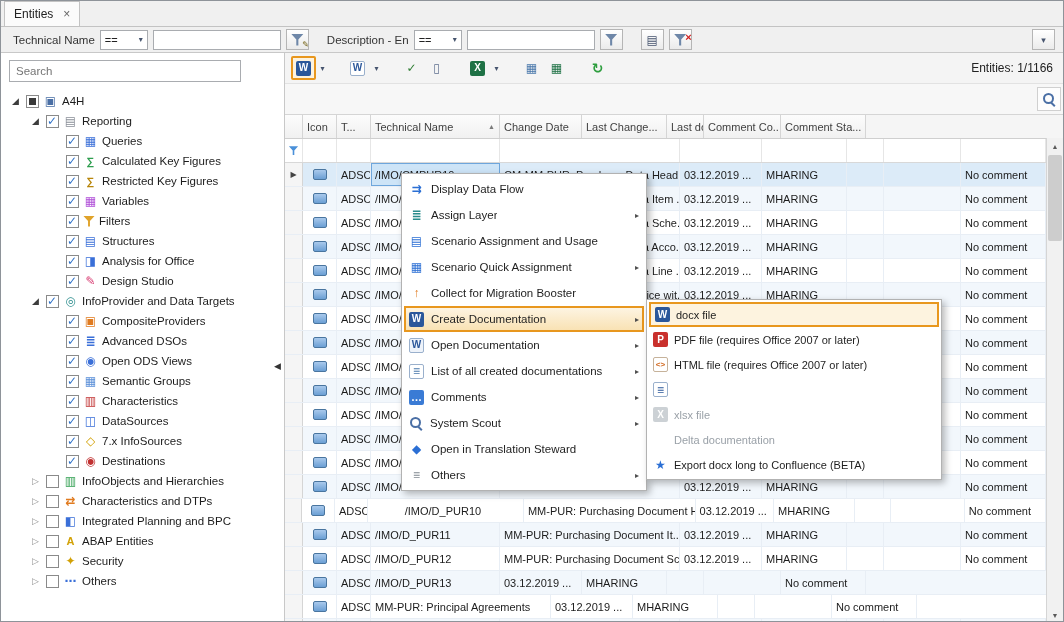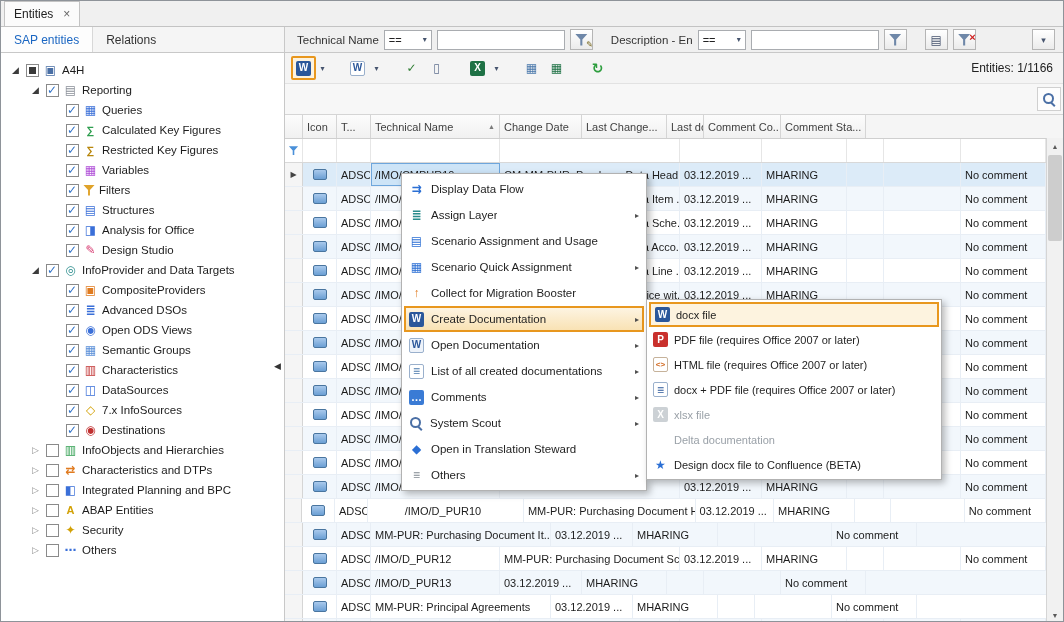--- a/index.html
+++ b/index.html
@@ -94,28 +94,20 @@
 <div class="app">
 
   <div class="doctabs">
     <div class="doctab">
       <span>Entities</span>
       <span class="x">×</span>
     </div>
   </div>
 
   <div class="row2">
-    <div class="subtabs">
-      <div class="subtab active">
-        <span>SAP entities</span>
-      </div>
-      <div class="subtab">
-        <span>Relations</span>
-      </div>
-    </div>
     <div class="fbar">
       <span class="lbl">Technical Name</span>
       <div class="opsel">
         <span>==</span>
         <span class="car">▾</span>
       </div>
       <input class="finput" value="" style="">
       <span class="fbtn">
         <span class="fx">
             <span class="funnel"></span>
@@ -143,20 +135,21 @@
           </span>
       </span>
       <span class="fbtn chev">
           <span class="car" style="font-size:9px">▾</span>
         </span>
     </div>
   </div>
 
   <div class="bodyrow">
     <div class="left">
+      <input class="search" placeholder="Search" style="">
       <div class="tree">
           <div class="trow" style="padding-left: 8px;">
             <span class="exp">◢</span>
             <span class="cb partial"></span>
             <span class="ic" style="color: rgb(74, 111, 165);">▣</span>
             <span class="tlabel">A4H</span>
           </div>
           <div class="trow" style="padding-left: 28px;">
             <span class="exp">◢</span>
             <span class="cb checked"></span>
@@ -601,20 +594,21 @@
               <span class="g-c" style="width: 37px;"></span>
               <span class="g-c" style="width: 77px;"></span>
               <span class="g-c" style="width: 85px;">No comment</span>
             </div>
             <div class="g-r alt">
               <span class="g-c ind" style="width: 18px;"></span>
               <span class="g-c" style="width: 34px; justify-content: center;">
                 <span class="ic adso"></span>
               </span>
               <span class="g-c" style="width: 34px;">ADSO</span>
+              <span class="g-c" style="width: 129px;">/IMO/D_PUR11</span>
               <span class="g-c" style="width: 180px;">MM-PUR: Purchasing Document It...</span>
               <span class="g-c" style="width: 82px;">03.12.2019 ...</span>
               <span class="g-c" style="width: 85px;">MHARING</span>
               <span class="g-c" style="width: 37px;"></span>
               <span class="g-c" style="width: 77px;"></span>
               <span class="g-c" style="width: 85px;">No comment</span>
             </div>
             <div class="g-r">
               <span class="g-c ind" style="width: 18px;"></span>
               <span class="g-c" style="width: 34px; justify-content: center;">
@@ -743,29 +737,28 @@
       <div class="smi">
         <span class="ic" style="background: rgb(201, 48, 44); color: rgb(255, 255, 255); font-weight: bold; font-size: 10px;">P</span>
         <span class="smilabel">PDF file (requires Office 2007 or later)</span>
       </div>
       <div class="smi">
         <span class="ic" style="background: rgb(255, 255, 255); color: rgb(210, 105, 30); border: 1px solid rgb(198, 178, 154); font-weight: bold; font-size: 8px;">&lt;&gt;</span>
         <span class="smilabel">HTML file (requires Office 2007 or later)</span>
       </div>
       <div class="smi">
         <span class="ic" style="background: rgb(255, 255, 255); color: rgb(43, 87, 154); border: 1px solid rgb(154, 176, 204); font-weight: bold;">≡</span>
-        <span class="smilabel">docx + PDF file (requires Office 2007 or later)</span>
       </div>
       <div class="smi dis">
         <span class="ic" style="background: rgb(154, 165, 173); color: rgb(255, 255, 255); font-weight: bold; font-size: 10px;">X</span>
         <span class="smilabel">xlsx file</span>
       </div>
       <div class="smi dis">
         <span class="ic"></span>
         <span class="smilabel">Delta documentation</span>
       </div>
       <div class="smi">
         <span class="ic" style="color: rgb(43, 111, 212);">★</span>
-        <span class="smilabel">Design docx file to Confluence (BETA)</span>
+        <span class="smilabel">Export docx long to Confluence (BETA)</span>
       </div>
     </div>
 
 </div>
 
 </body></html>

